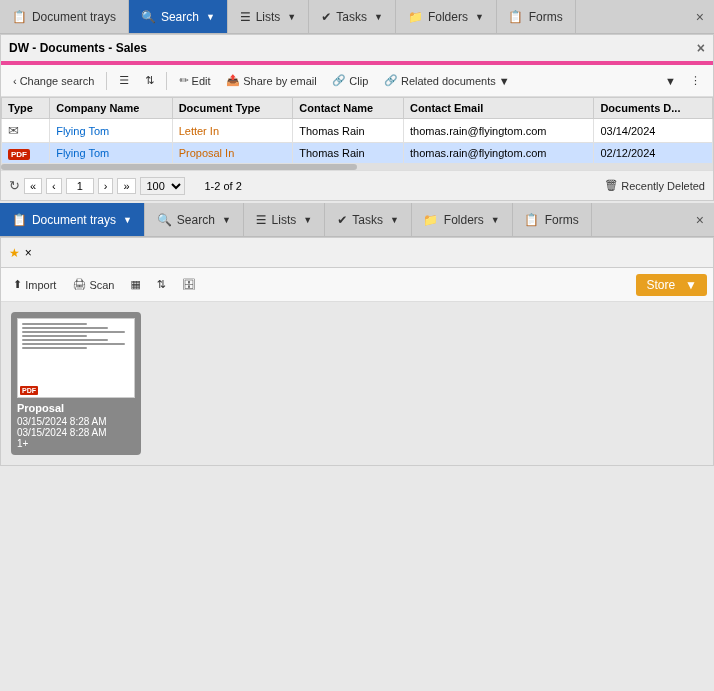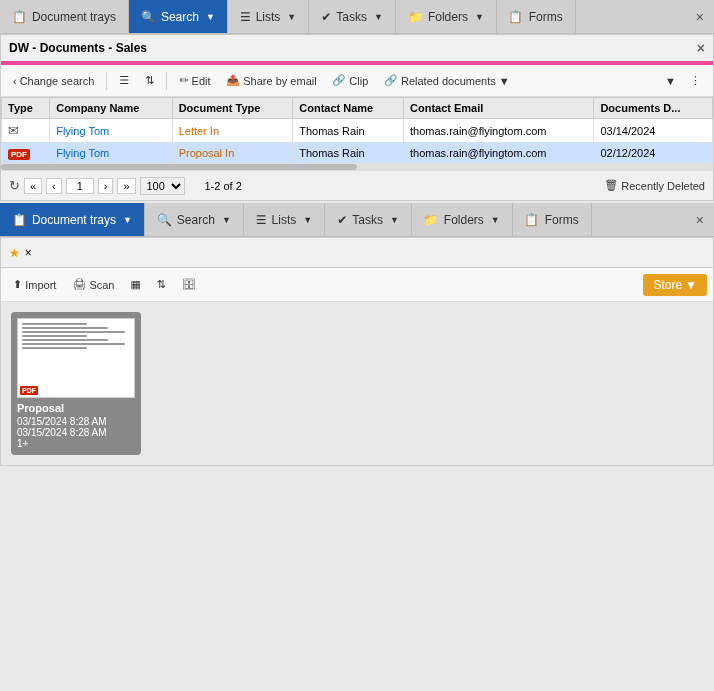--- a/index.html
+++ b/index.html
@@ -206,21 +206,21 @@
       margin-left: auto;
       background: #e8a020;
       color: white;
       border: none;
       padding: 4px 10px;
       cursor: pointer;
       font-size: 12px;
       border-radius: 3px;
       display: flex;
       align-items: center;
-      gap: 3px;
+      gap: 10px;
     }
 
     
     .doc-area {
       background: #e8e8e8;
       min-height: 140px;
       padding: 10px;
       display: flex;
       gap: 10px;
     }

